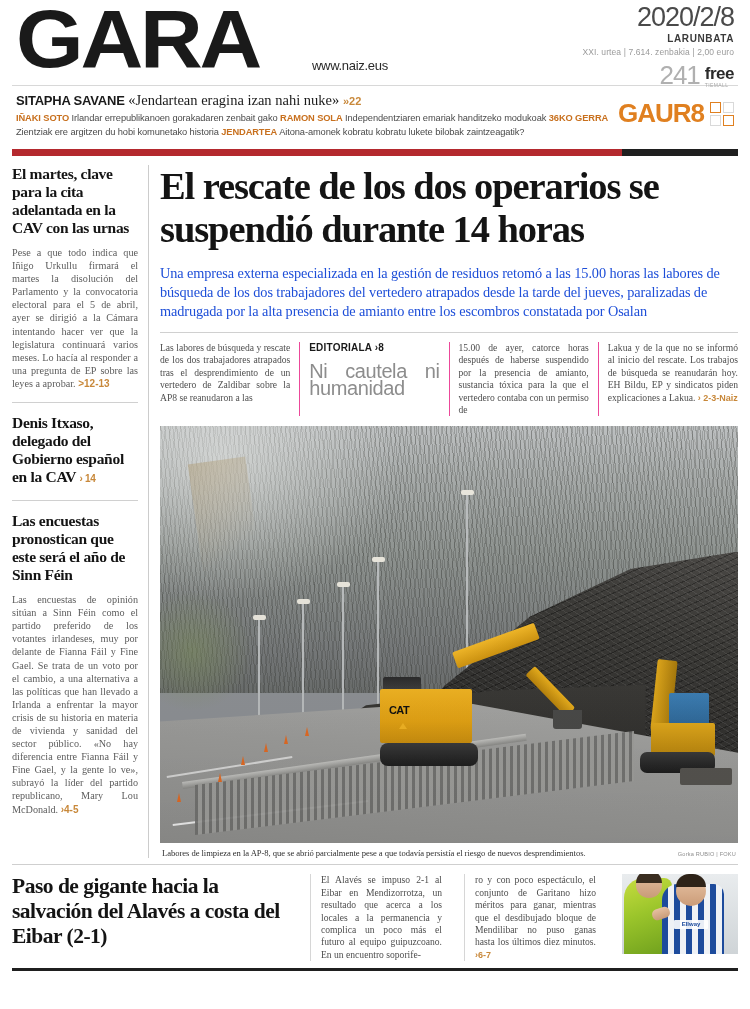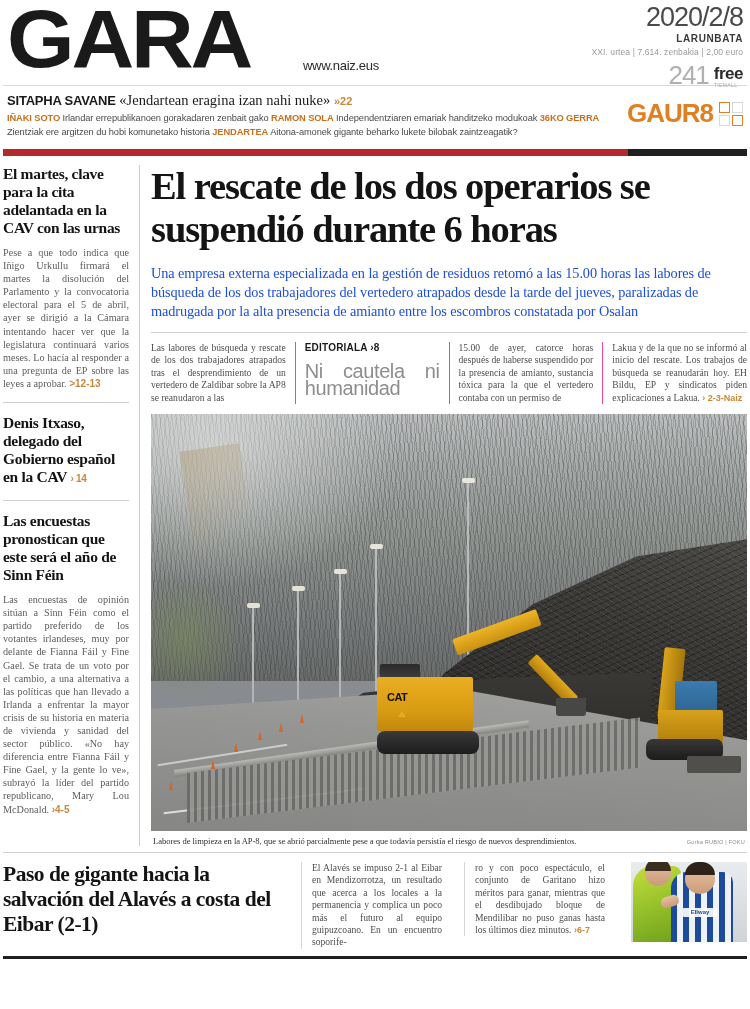--- a/index.html
+++ b/index.html
@@ -7,21 +7,21 @@
   body {
     width: 750px;
     height: 1009px;
     background: #ffffff;
     font-family: "Liberation Serif", serif;
     color: #1a1a1a;
     overflow: hidden;
     position: relative;
   }
 
-  .page { width: 750px; height: 1009px; position: relative; padding: 0 3px; }
+  .page { width: 750px; height: 1009px; position: relative; padding: 0 12px; }
 
   
   .masthead {
     position: relative;
     height: 86px;
     border-bottom: 1px solid #d8d8d8;
   }
   .logo-wrap { position: absolute; left: 4px; top: -4px; }
   .gara-logo {
     font-family: "Liberation Sans", sans-serif;
@@ -556,21 +556,21 @@
       <span class="pg">»22</span>
     </div>
     <div class="teaser-line">
       <b>IÑAKI SOTO</b>
       <span>Irlandar errepublikanoen gorakadaren zenbait gako</span>
       <b>RAMON SOLA</b>
       <span>Independentziaren emariak handitzeko modukoak</span>
       <b>36KO GERRA</b>
       <span>Zientziak ere argitzen du hobi komunetako historia</span>
       <b>JENDARTEA</b>
-      <span>Aitona-amonek gigante beharko lukete bilobak zaintzeagatik?</span>
+      <span>Aitona-amonek kobratu kobratu lukete bilobak zaintzeagatik?</span>
     </div>
 
     <div class="gaur8">
       <div class="gaur8-txt">GAUR8</div>
       <div class="gaur8-grid">
         <i class="on"></i>
           <i></i>
           <i></i>
           <i class="on"></i>
       </div>
@@ -611,21 +611,21 @@
           <span>Las encuestas de opinión sitúan a Sinn Féin como el partido preferido de los votantes irlandeses, muy por delante de Fianna Fáil y Fine Gael. Se trata de un voto por el cambio, a una alternativa a las políticas que han llevado a Irlanda a enfrentar la mayor crisis de su historia en materia de vivienda y sanidad del sector público. «No hay diferencia entre Fianna Fáil y Fine Gael, y la gente lo ve», subrayó la líder del partido republicano, Mary Lou McDonald.</span>
           <span class="pg">›4-5</span>
         </div>
       </div>
     </div>
 
     <div class="vdiv"></div>
 
     <div class="col-main">
 
-      <div class="main-hed">El rescate de los dos operarios se suspendió durante 6 horas</div>
+      <div class="main-hed">El rescate de los dos operarios se suspendió durante 14 horas</div>
       <div class="main-sub">Una empresa externa especializada en la gestión de residuos retomó a las 15.00 horas las labores de búsqueda de los dos trabajadores del vertedero atrapados desde la tarde del jueves, paralizadas de madrugada por la alta presencia de amianto entre los escombros constatada por Osalan</div>
 
       <div class="main-rule"></div>
 
       <div class="fourcol">
         <div class="fc">Las labores de búsqueda y rescate de los dos trabajadores atrapados tras el desprendimiento de un vertedero de Zaldibar sobre la AP8 se reanudaron a las</div>
         <div class="fc bdr">
           <div class="ed-kicker">EDITORIALA ›8</div>
           <div class="ed-title">Ni cautela ni humanidad</div>
         </div>

